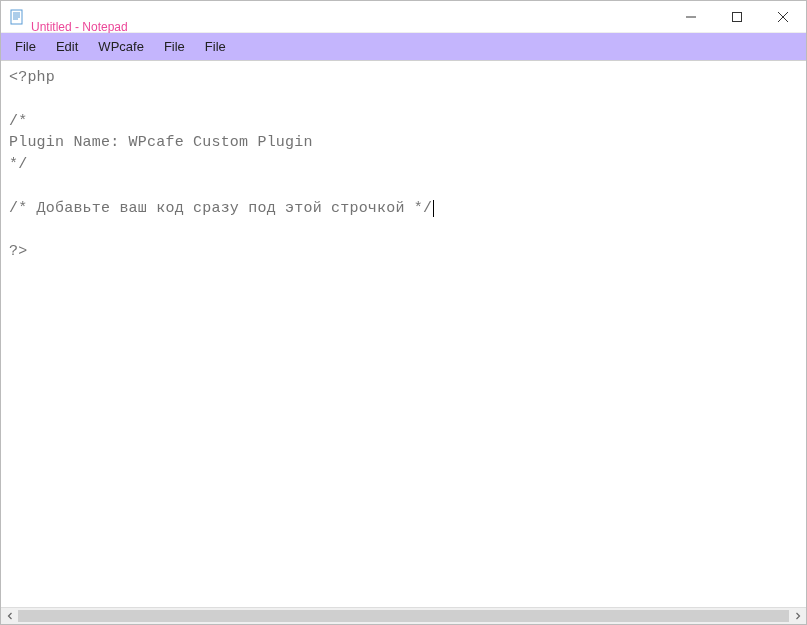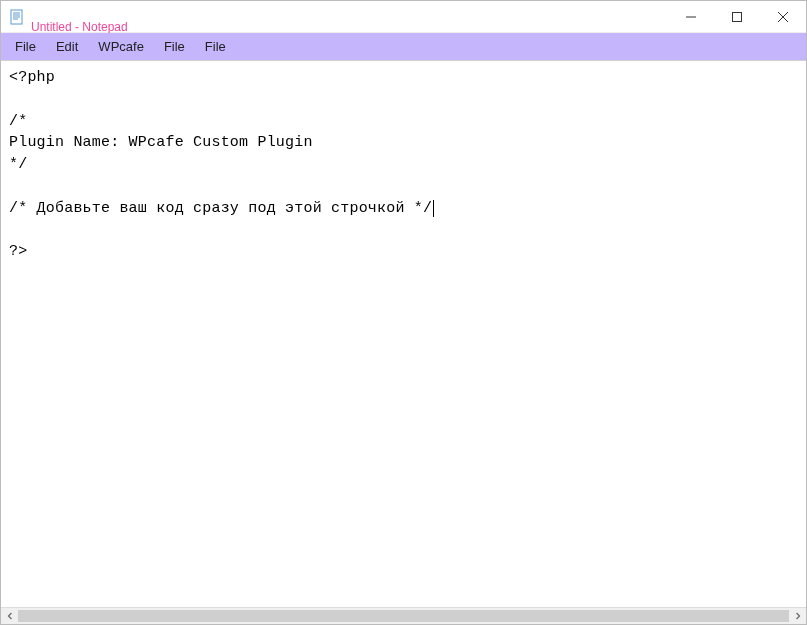--- a/index.html
+++ b/index.html
@@ -71,21 +71,21 @@
       position: relative;
       overflow: hidden;
       background: #fff;
     }
     .editor-text {
       font-family: Consolas, "Courier New", monospace;
       font-size: 15px;
       line-height: 1.45;
       white-space: pre;
       padding: 6px 8px;
-      color: #000000;
+      color: #737373;
       letter-spacing: 0.2px;
     }
     .caret {
       display: inline-block;
       width: 1px;
       height: 17px;
       background: #000;
       vertical-align: text-bottom;
       margin-left: 1px;
     }

